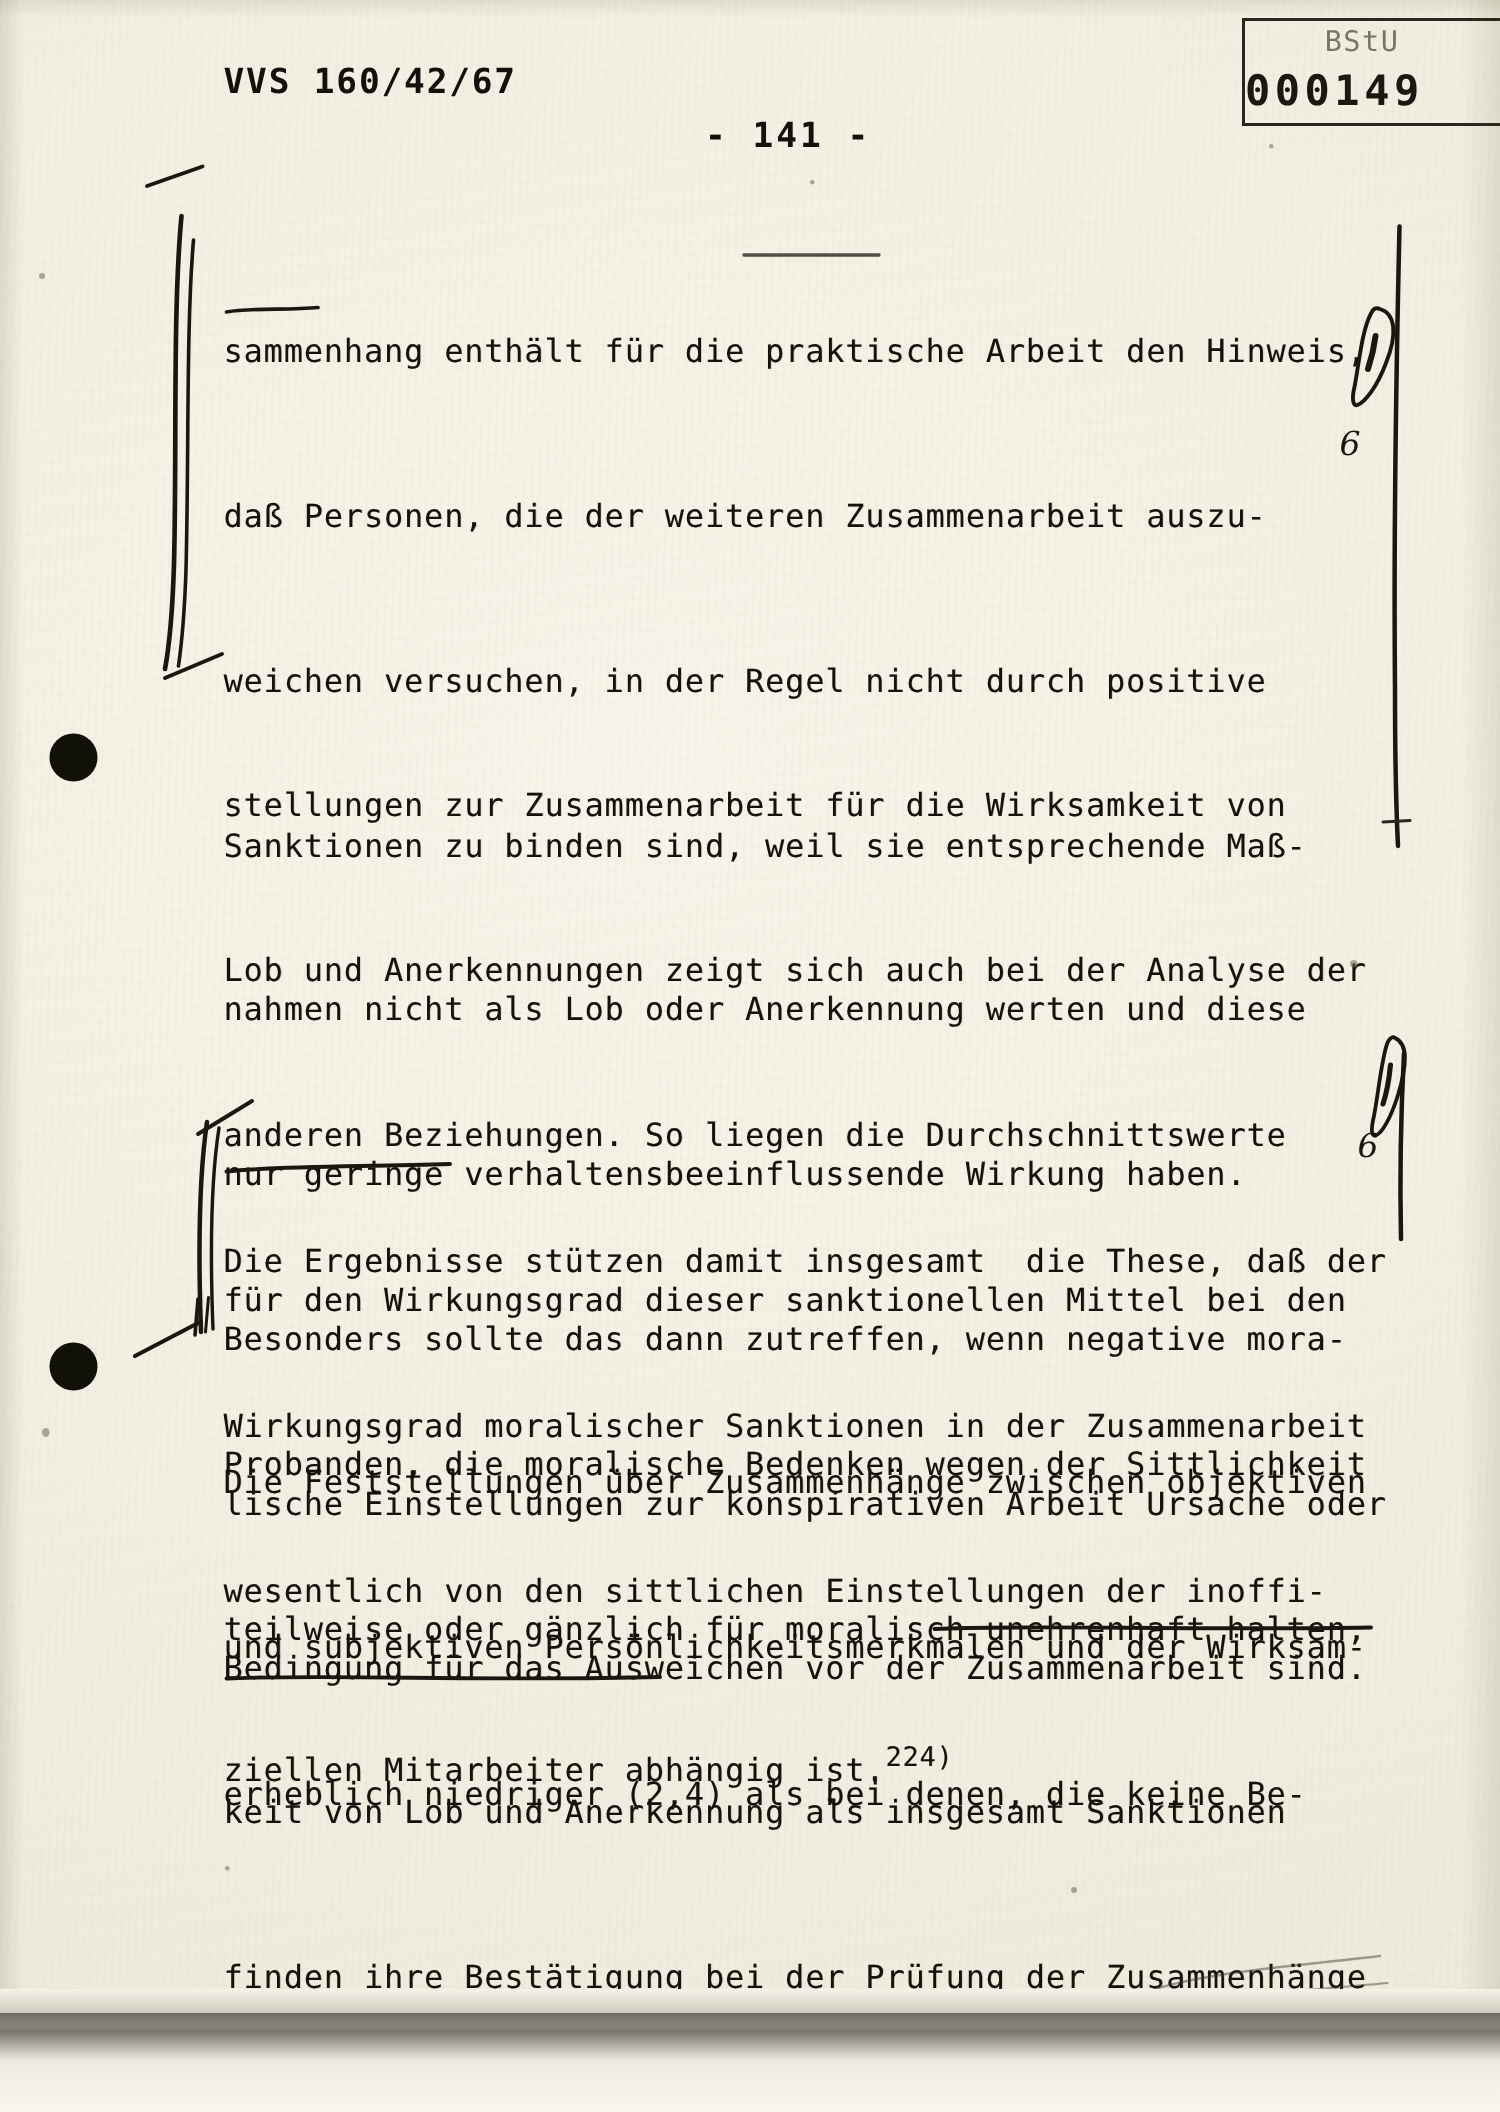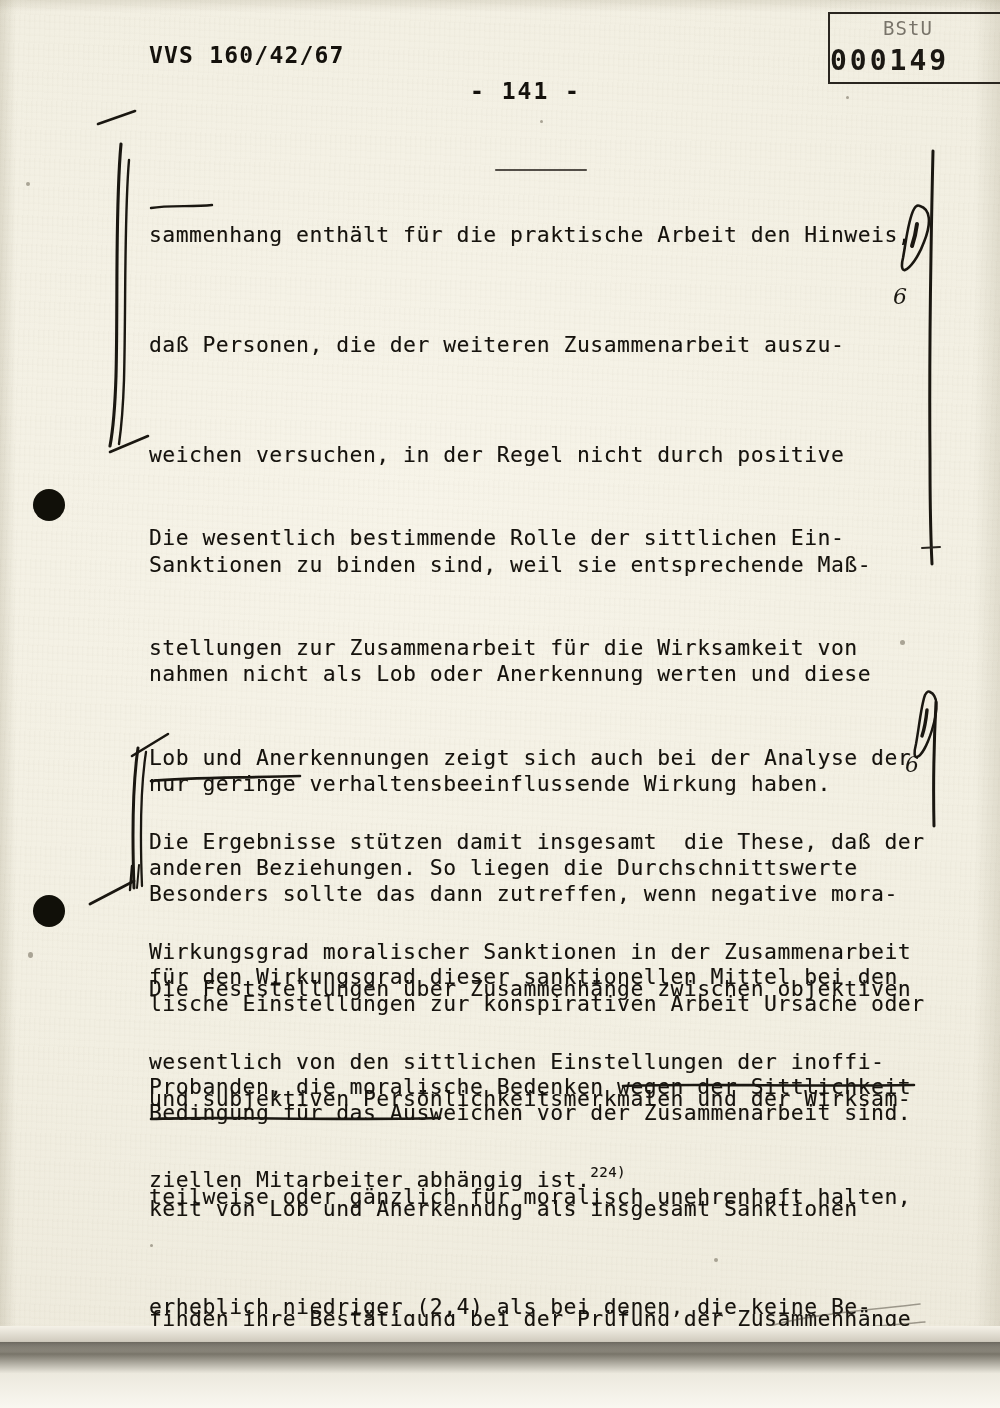--- a/index.html
+++ b/index.html
@@ -137,21 +137,21 @@
     font-size: 21.3px;
     line-height: 36.6px;
     letter-spacing: 0.55px;
     white-space: pre;
     font-weight: 400;
     color: #15120d;
     text-shadow: 0.35px 0.2px 0 rgba(25,20,12,0.30);
   }
   .para .ln { display: block; }
   .sup {
-    font-size: 14px;
+    font-size: 18px;
     vertical-align: 10px;
     letter-spacing: 0.5px;
   }
 
   #para-intro { left: 149px; top: 144px; }
   #para-two   { left: 149px; top: 447px; }
   #para-thesis{ left: 149px; top: 751px; }
   #para-four  { left: 149px; top: 898px; }
 
   
@@ -214,21 +214,20 @@
     <span class="ln">weichen versuchen, in der Regel nicht durch positive</span>
     <span class="ln">Sanktionen zu binden sind, weil sie entsprechende Maß-</span>
     <span class="ln">nahmen nicht als Lob oder Anerkennung werten und diese</span>
     <span class="ln">nur geringe verhaltensbeeinflussende Wirkung haben.</span>
     <span class="ln">Besonders sollte das dann zutreffen, wenn negative mora-</span>
     <span class="ln">lische Einstellungen zur konspirativen Arbeit Ursache oder</span>
     <span class="ln">Bedingung für das Ausweichen vor der Zusammenarbeit sind.</span>
   </div>
 
   <div class="para" id="para-two">
-    <span class="ln">Die wesentlich bestimmende Rolle der sittlichen Ein-</span>
     <span class="ln">stellungen zur Zusammenarbeit für die Wirksamkeit von</span>
     <span class="ln">Lob und Anerkennungen zeigt sich auch bei der Analyse der</span>
     <span class="ln">anderen Beziehungen. So liegen die Durchschnittswerte</span>
     <span class="ln">für den Wirkungsgrad dieser sanktionellen Mittel bei den</span>
     <span class="ln">Probanden, die moralische Bedenken wegen der Sittlichkeit</span>
     <span class="ln">teilweise oder gänzlich für moralisch unehrenhaft halten,</span>
     <span class="ln">erheblich niedriger (2,4) als bei denen, die keine Be-</span>
     
   </div>
 

